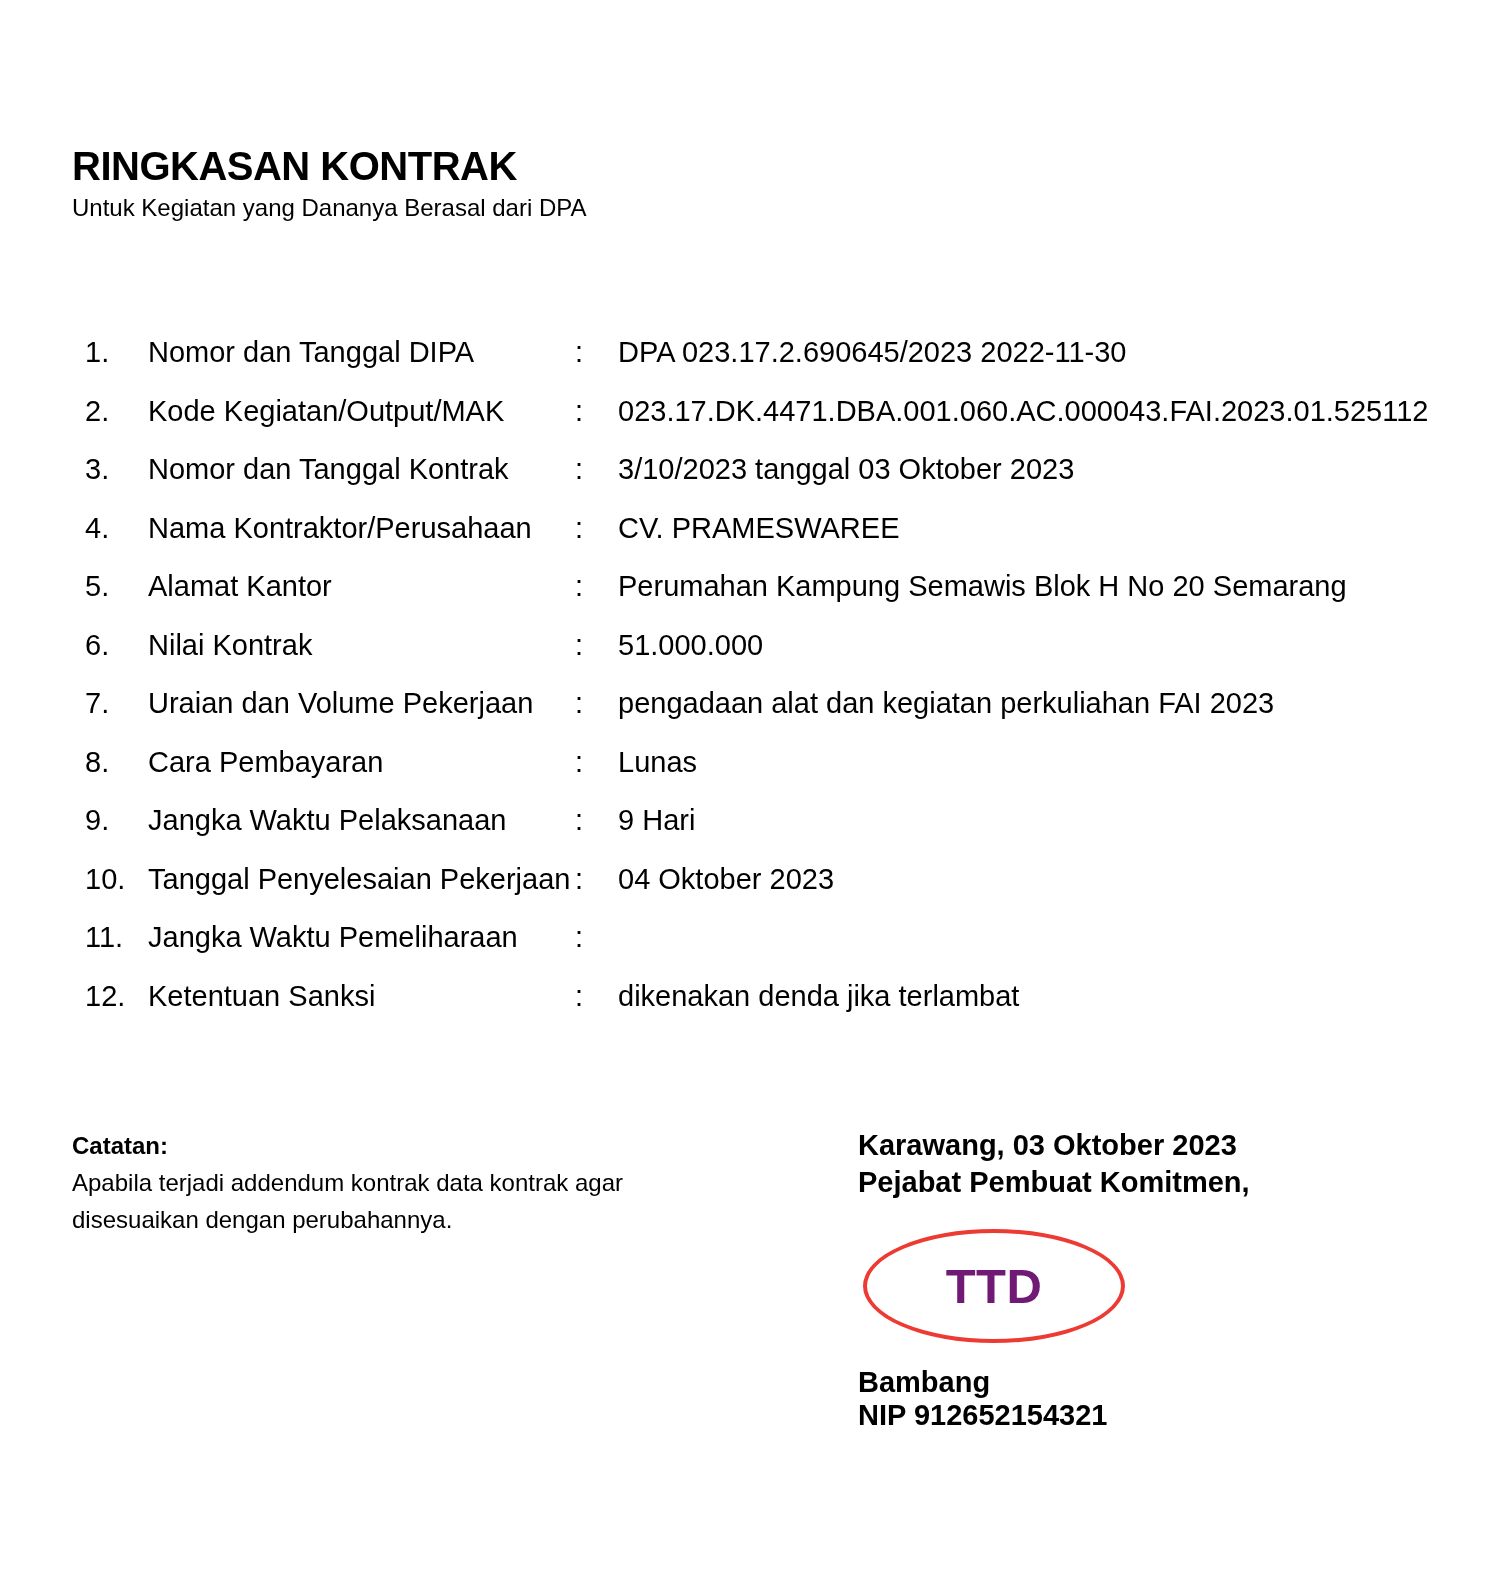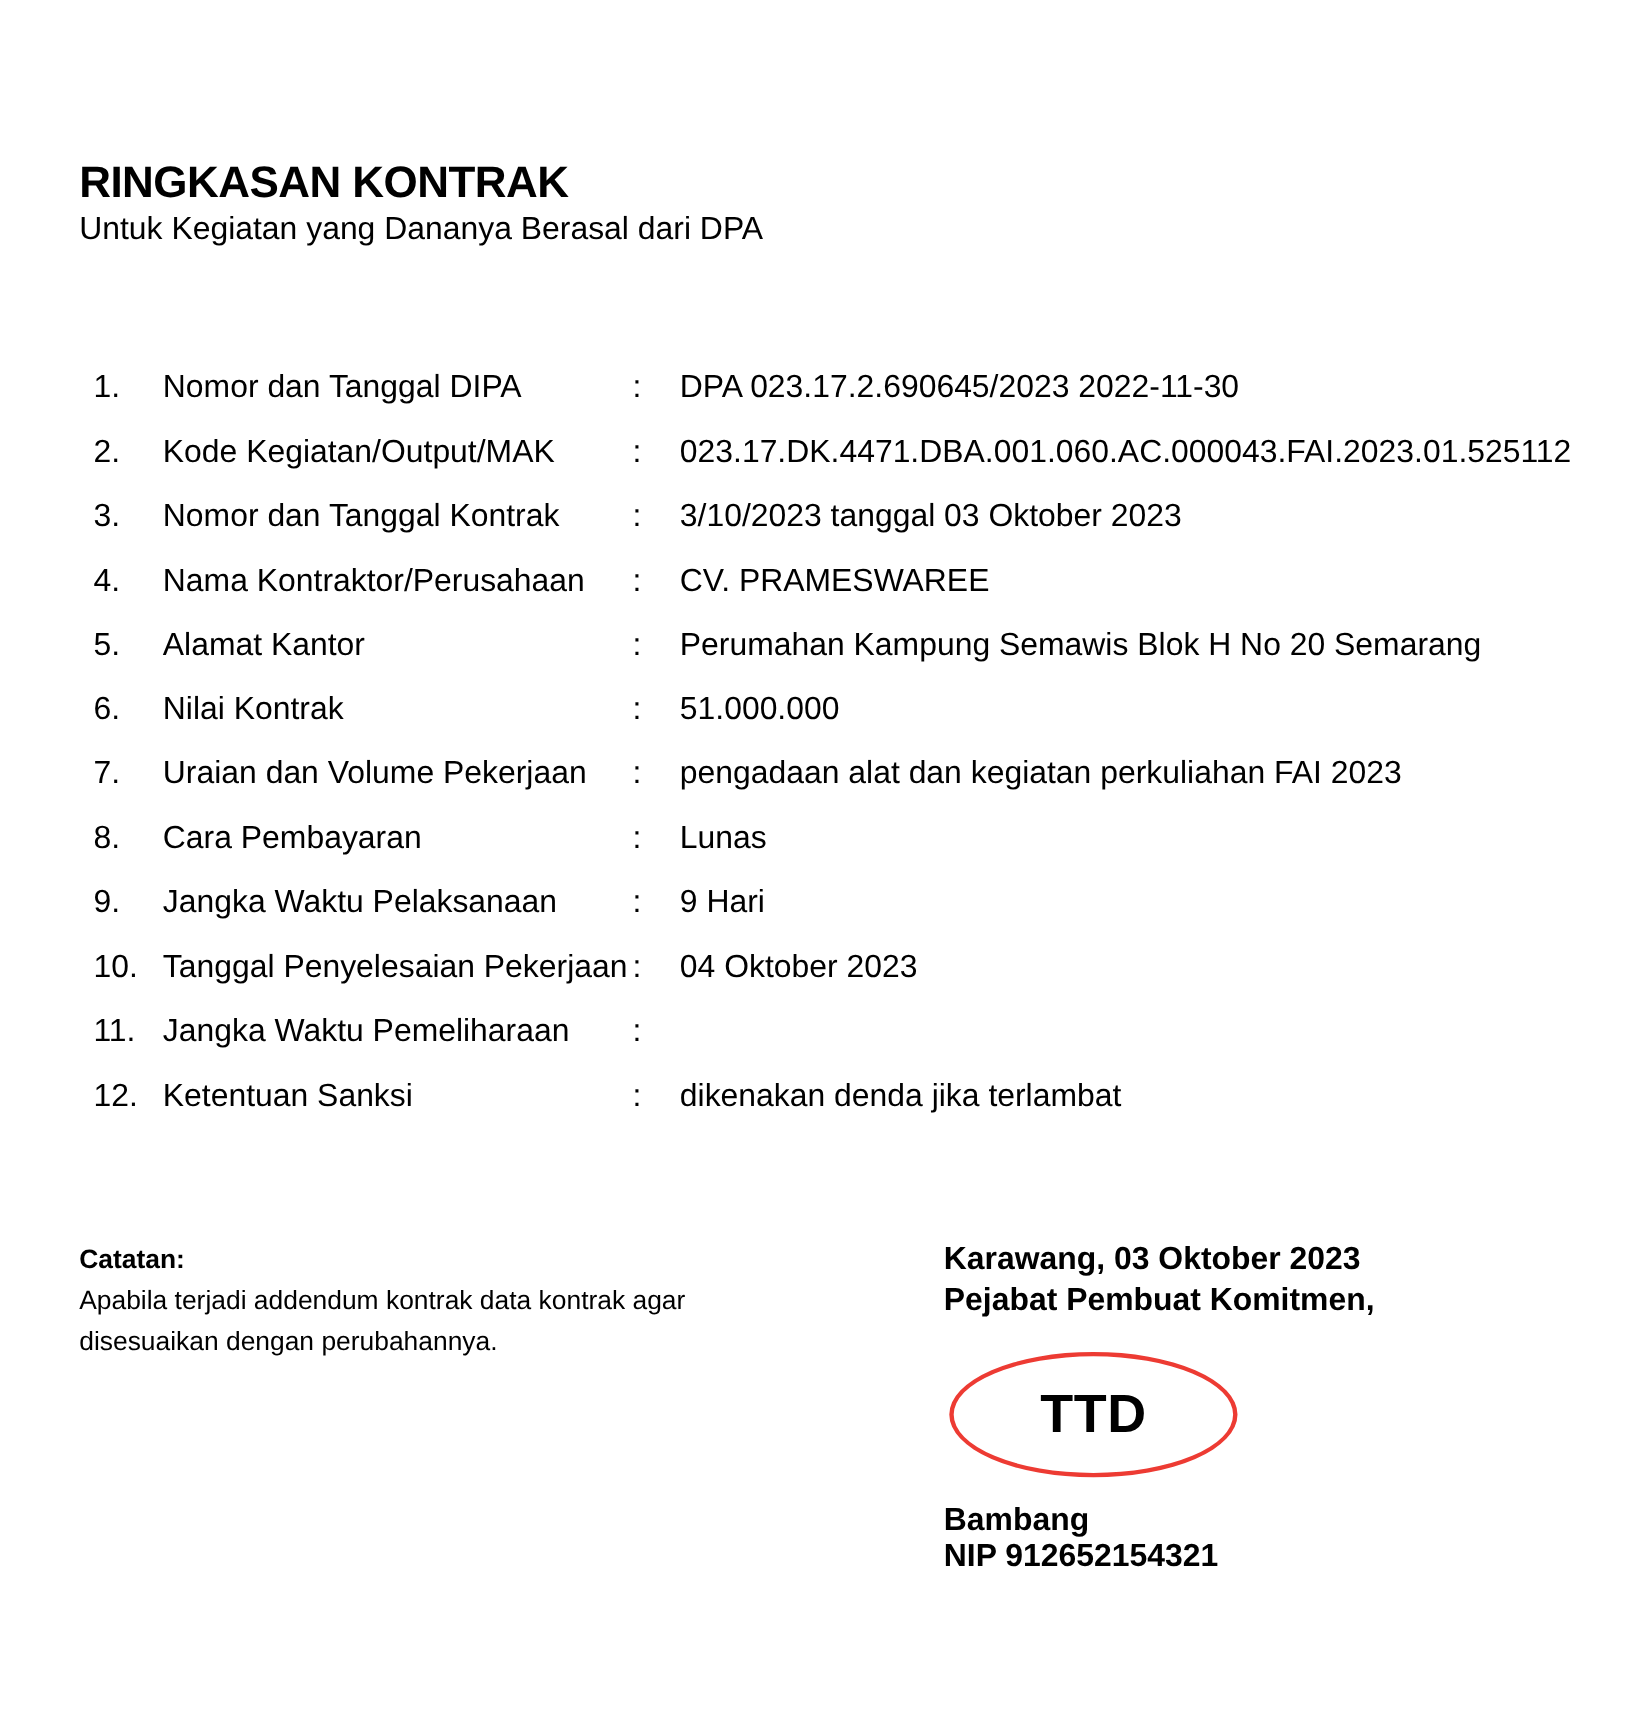--- a/index.html
+++ b/index.html
@@ -26,21 +26,21 @@
     font-weight: 700;
     letter-spacing: -0.5px;
     line-height: 48px;
     white-space: pre;
     margin-top: 36px;
   }
   .doc-subtitle {
     position: absolute;
     left: 72px;
     top: 191px;
-    font-size: 29px;
+    font-size: 24px;
     line-height: 34px;
     white-space: pre;
   }
   .items {
     position: absolute;
     left: 85px;
     top: 335px;
     width: 1390px;
   }
   .row {
@@ -80,21 +80,21 @@
     width: 262px;
     height: 114px;
     border: 4px solid #ED3B33;
     border-radius: 50%;
     display: flex;
     align-items: center;
     justify-content: center;
     background: transparent;
   }
   .stamp-text {
-    color: #000000;
+    color: #701a75;
     font-size: 49px;
     line-height: 1;
     letter-spacing: 0.5px;
     white-space: pre;
   }
   .sig-name {
     position: absolute;
     left: 0;
     top: 238px;
     line-height: 34px;

